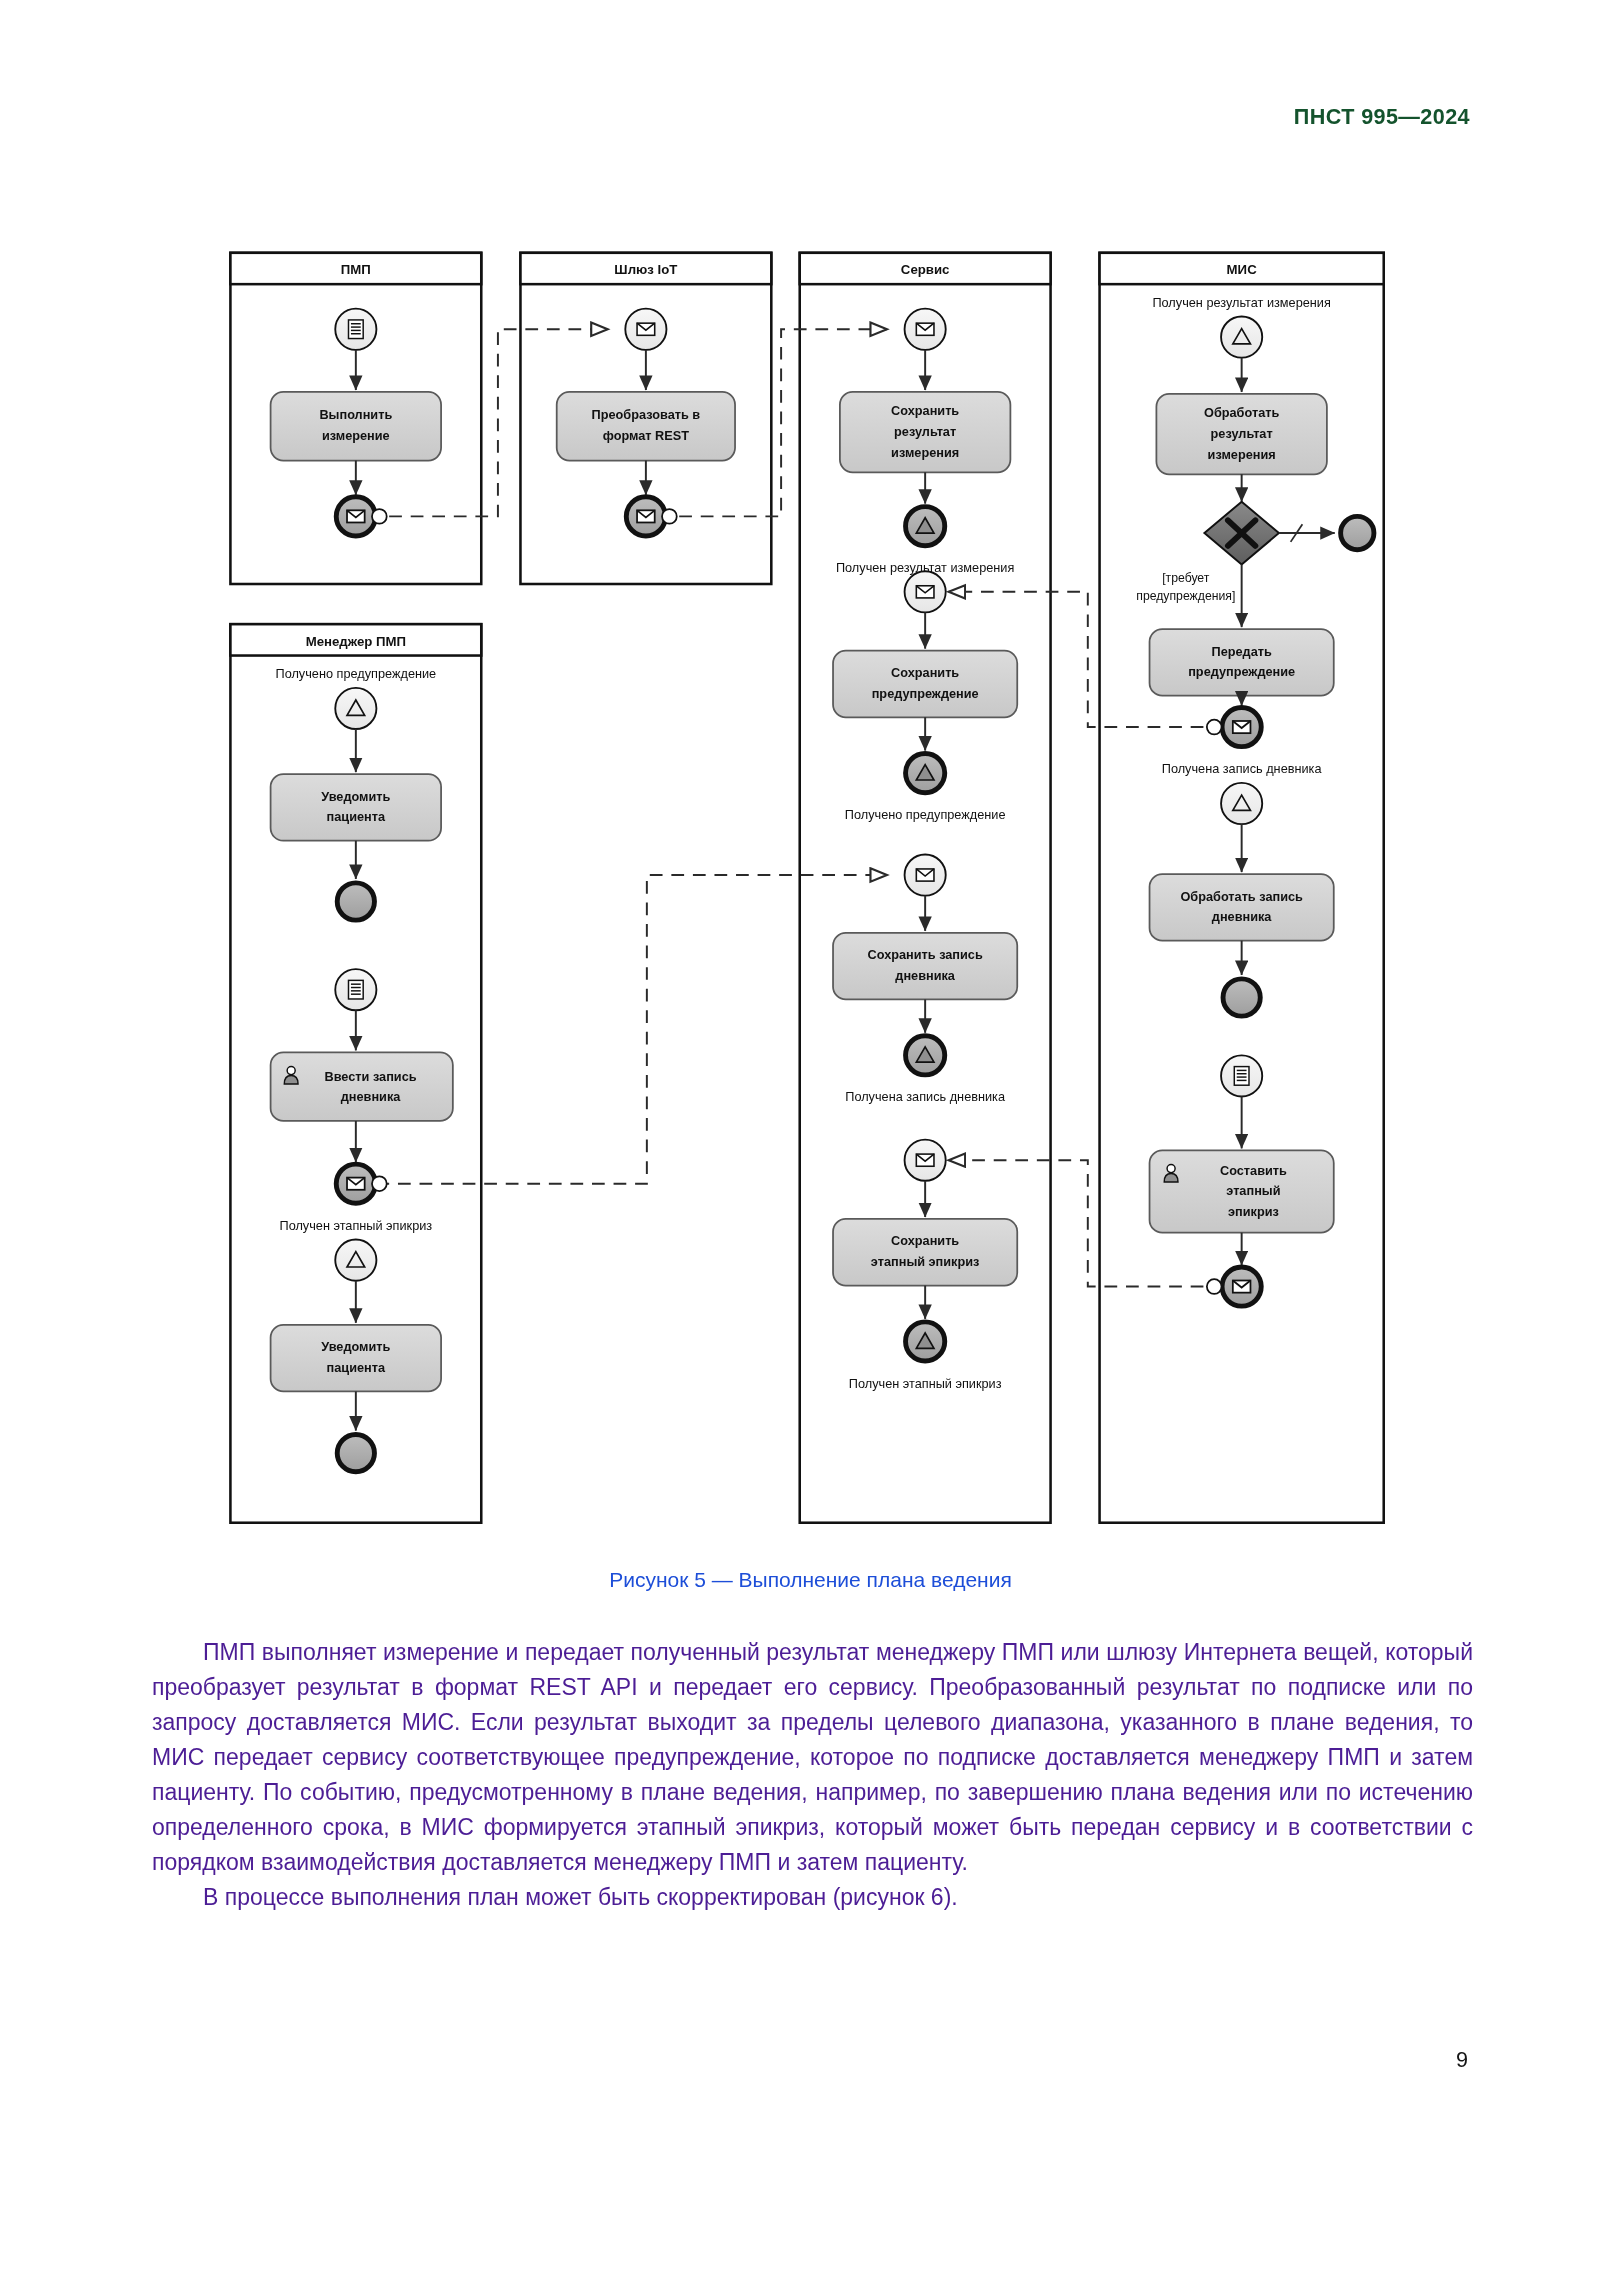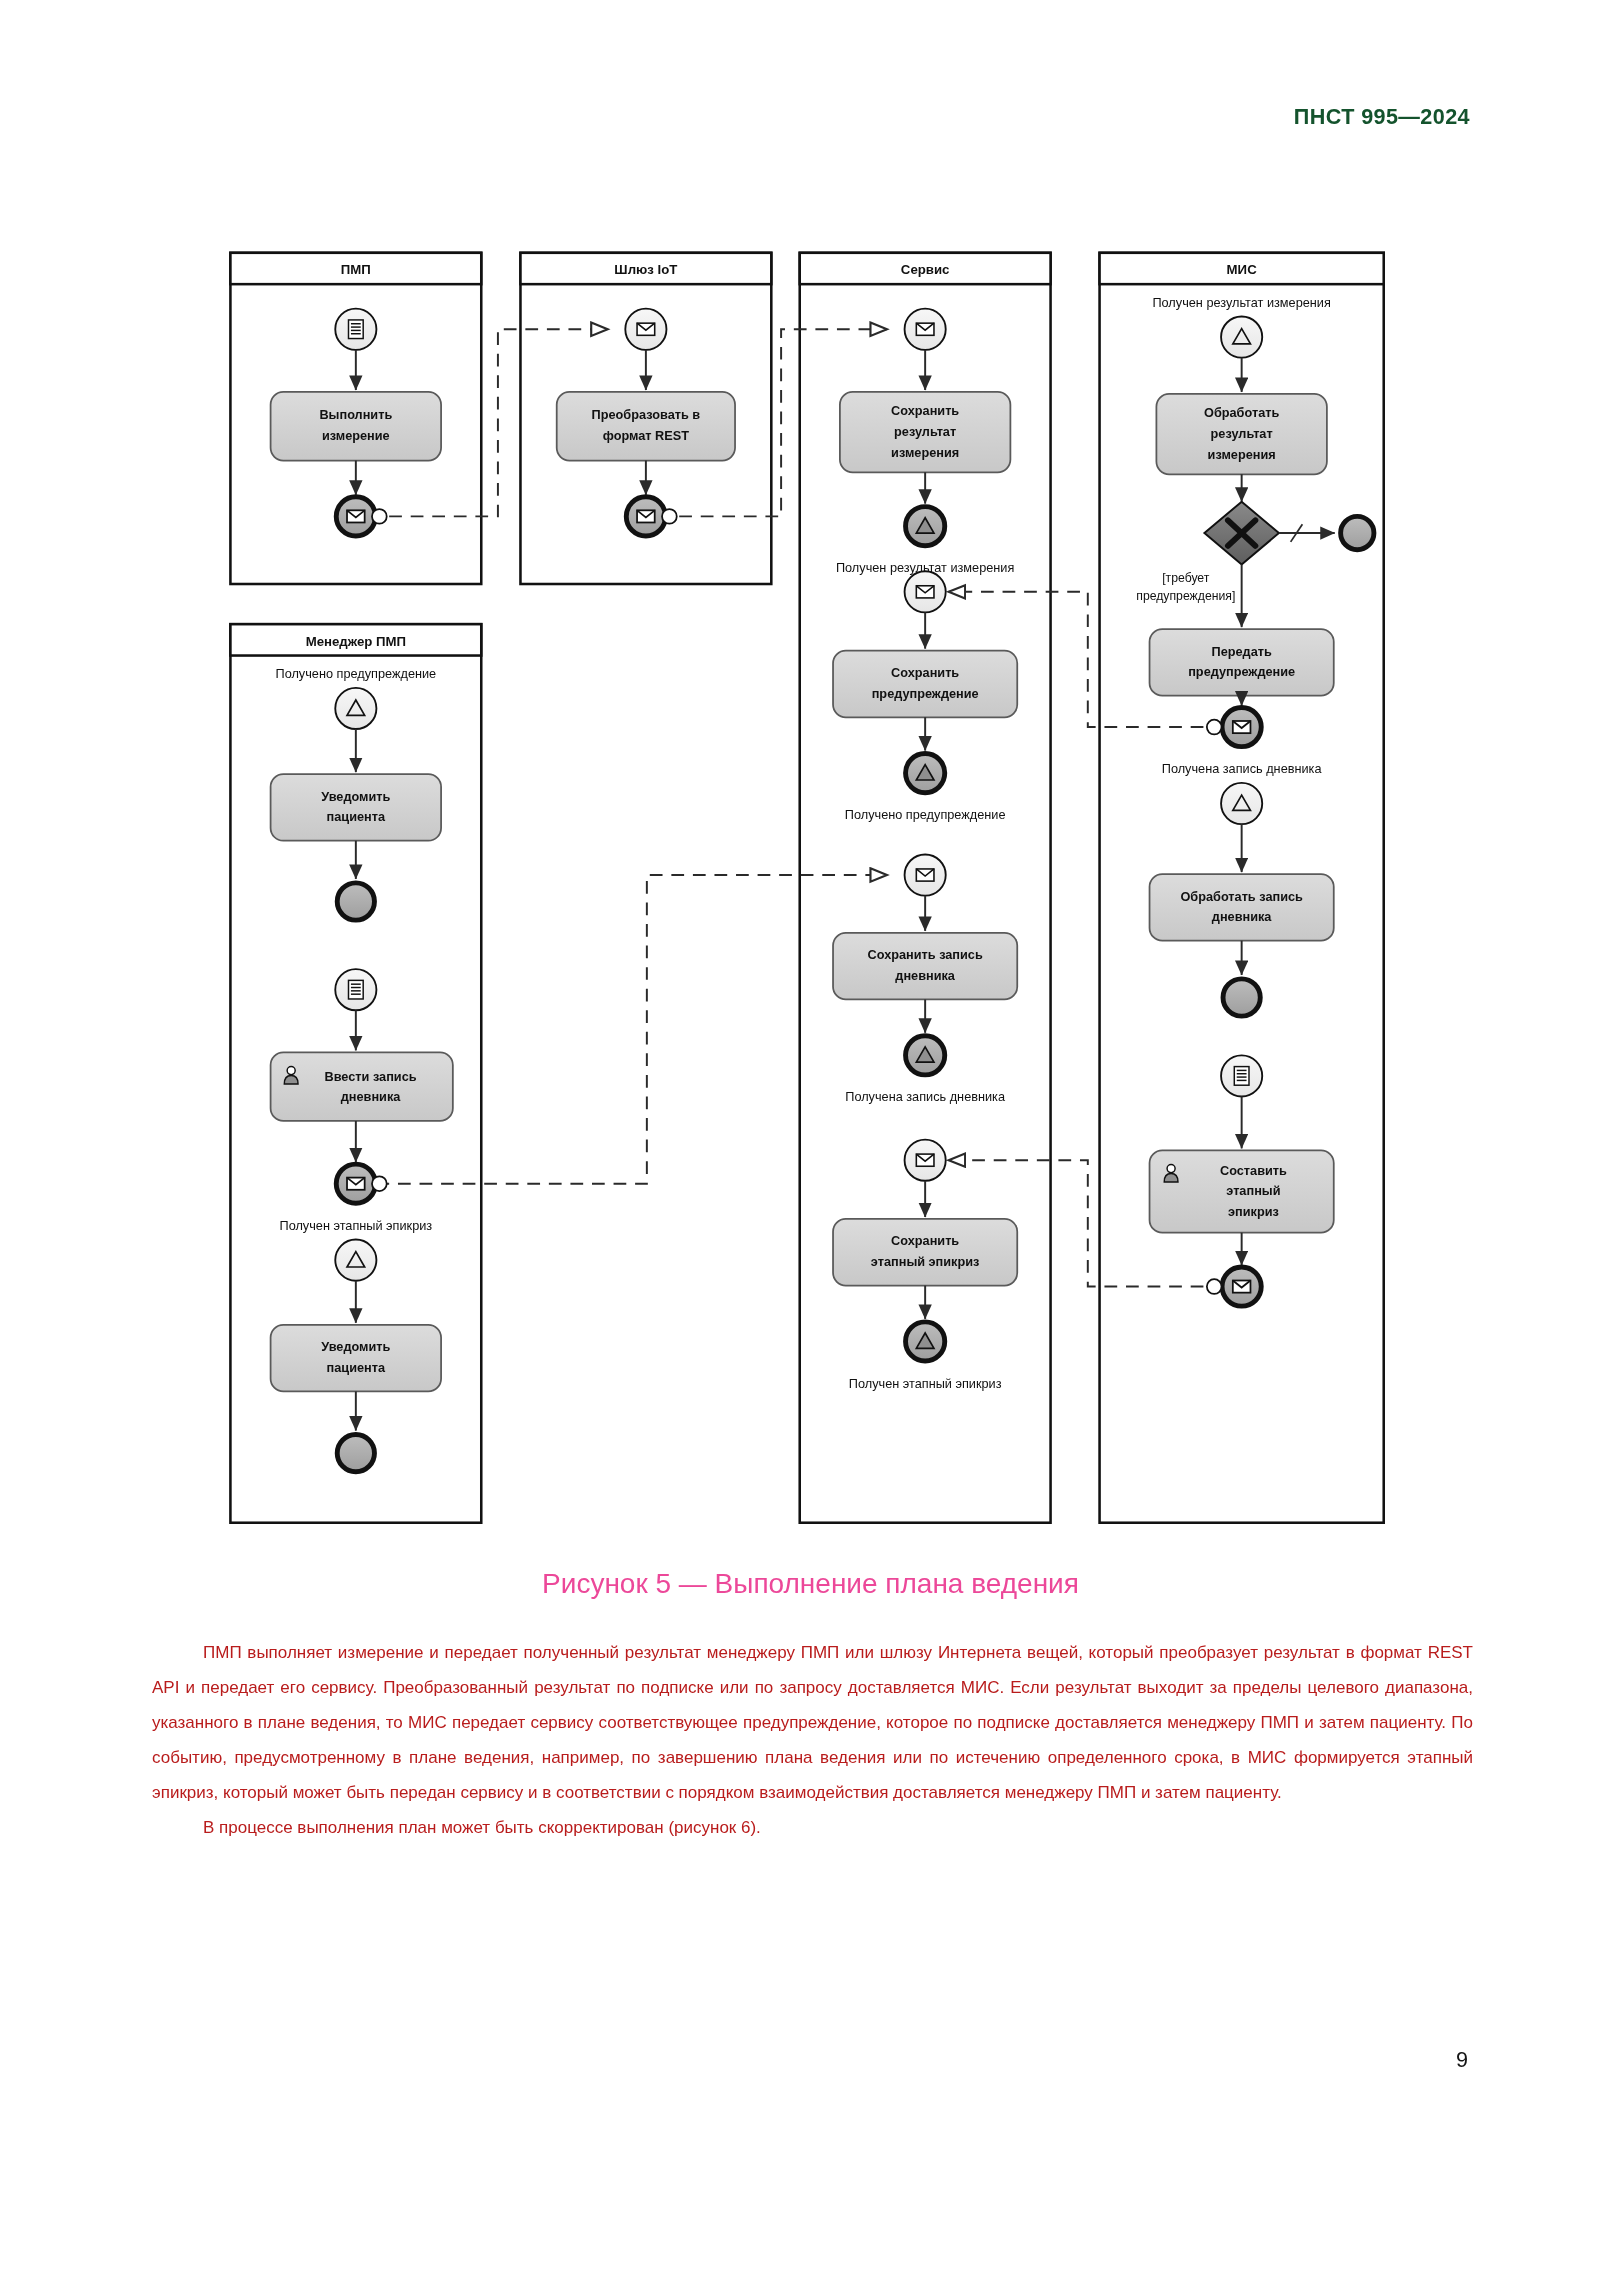--- a/index.html
+++ b/index.html
@@ -18,27 +18,27 @@
   .page-number{
     position:absolute;top:2047px;right:153px;font-size:21.6px;color:#141414;
   }
 
   
   #figure{position:absolute;left:0;top:0;width:1621px;height:1558px;text-decoration:underline;}
   #figure svg{display:block;}
 
   .fig-caption{
     position:absolute;top:1568px;left:0;width:1621px;text-align:center;
-    font-size:28px;color:#ec4899;
+    font-size:21px;color:#1d4ed8;
   }
 
   
   #bodytext{
     position:absolute;left:152px;top:1635px;width:1321px;
-    font-size:17px;line-height:35px;text-align:justify;color:#b91c1c;
+    font-size:23px;line-height:35px;text-align:justify;color:#4c1d95;
   }
   #bodytext p{margin:0;text-indent:51px;}
   #bodytext p + p{margin-top:0;}
 
   
   text{font-family:"Liberation Sans","DejaVu Sans",sans-serif;fill:#111;}
   .pool-title{font-size:13.5px;font-weight:bold;text-anchor:middle;}
   .task-label{font-size:13px;font-weight:bold;text-anchor:middle;}
   .ev-label{font-size:13px;text-anchor:middle;}
   .cond-label{font-size:12.5px;text-anchor:middle;}

